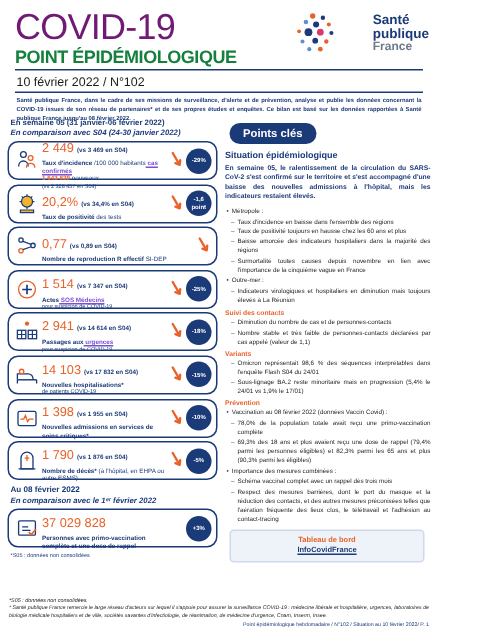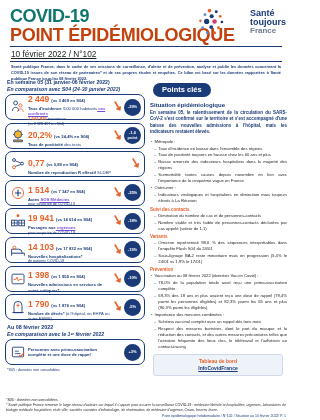--- a/index.html
+++ b/index.html
@@ -9,30 +9,30 @@
     font-family:"Liberation Sans","DejaVu Sans",sans-serif;
     color:#1d1d1b;
     overflow:hidden;
     position:relative;
   }
   .page{width:292px;height:420px;position:relative;box-sizing:border-box;}
 
   
   .header{padding:6px 8px 0 8px;position:relative;height:78px;box-sizing:border-box;}
   .title-covid{
-    font-size:18px;font-weight:700;color:#0f766e;line-height:0.95;
+    font-size:24px;font-weight:400;color:#701a75;line-height:0.95;
     letter-spacing:-0.5px;margin:2px 0 0 2px;
   }
   .title-point{
-    font-size:18px;font-weight:700;color:#c2410c;line-height:1.0;
+    font-size:12px;font-weight:700;color:#15803d;line-height:1.0;
     letter-spacing:-0.3px;margin:1px 0 0 2px;
   }
   .hdr-rule{border-bottom:1.2px solid #1b3a78;margin:2px 2px 0 2px;}
   .issue{
-    font-size:8.3px;color:#1d1d1b;margin:2px 0 0 3px;font-weight:400;text-decoration:underline;
+    font-size:8.3px;color:#1d1d1b;margin:2px 0 0 3px;font-weight:400;
   }
   .issue-rule{border-bottom:1.2px solid #1b3a78;margin:2px 2px 0 2px;}
   .intro{
     font-size:3.9px;line-height:1.55;color:#1b3a78;font-weight:700;
     margin:2px 3px 0 3px;text-align:justify;
   }
 
   
   .logo{position:absolute;right:6px;top:7px;display:flex;align-items:center;gap:19px;}
   .logo-mark{width:34px;height:30px;}
@@ -53,21 +53,21 @@
   .sub-cmp{font-size:5.2px;font-style:italic;font-weight:700;color:#1b3a78;margin:1px 0 2px 2px;}
 
   
   .kf{
     border:0.8px solid #1b3a78;border-radius:7px;
     display:flex;align-items:center;
     padding:2px 3px;margin-bottom:2.6px;position:relative;height:26px;box-sizing:border-box;
   }
   .kf-icon{width:18px;flex:0 0 18px;display:flex;align-items:center;justify-content:center;}
   .kf-body{flex:1 1 auto;min-width:0;padding-left:1px;}
-  .kf-val{font-size:8.5px;font-weight:700;color:#e8622a;line-height:1.05;display:inline;text-align:center;}
+  .kf-val{font-size:8.5px;font-weight:400;color:#e8622a;line-height:1.05;display:inline;text-align:center;}
   .kf-prev{font-size:4.2px;font-weight:700;color:#1b3a78;display:inline;margin-left:2px;}
   .kf-lbl{font-size:4.2px;font-weight:700;color:#1b3a78;line-height:1.3;}
   .kf-lbl .thin{font-weight:400;}
   .kf-sub{font-size:3.7px;color:#1b3a78;line-height:1.25;}
   .kf-link{color:#7a4fd6;text-decoration:underline;font-weight:700;}
   .kf-arrow{width:11px;flex:0 0 11px;display:flex;align-items:center;justify-content:center;}
   .kf-badge{
     width:17px;height:17px;border-radius:50%;background:#1b3a78;color:#fff;
     font-size:4px;font-weight:700;display:flex;flex-direction:column;
     align-items:center;justify-content:center;flex:0 0 17px;margin-left:1px;line-height:1.1;
@@ -123,21 +123,21 @@
         <circle cx="31" cy="25" r="4.0" fill="#d63b6e"></circle>
         <circle cx="44" cy="26" r="2.4" fill="#1b3a78"></circle>
         <circle cx="10" cy="36" r="2.4" fill="#5b8fd4"></circle>
         <circle cx="25" cy="35" r="3.4" fill="#1b3a78"></circle>
         <circle cx="38" cy="36" r="2.6" fill="#e8622a"></circle>
         <circle cx="18" cy="45" r="2.4" fill="#5b8fd4"></circle>
         <circle cx="31" cy="45" r="2.8" fill="#e8622a"></circle>
       </svg>
       <div class="logo-text">
         <span class="logo-l1">Santé</span>
-        <span class="logo-l2">toujours</span>
+        <span class="logo-l2">publique</span>
         <span class="logo-l3">France</span>
       </div>
     </div>
 
     <div class="title-covid">COVID-19</div>
     <div class="title-point">POINT ÉPIDÉMIOLOGIQUE</div>
     <div class="hdr-rule"></div>
     <div class="issue">10 février 2022 / N°102</div>
     <div class="issue-rule"></div>
     <div class="intro">Santé publique France, dans le cadre de ses missions de surveillance, d'alerte et de prévention, analyse et publie les données concernant la COVID-19 issues de son réseau de partenaires* et de ses propres études et enquêtes. Ce bilan est basé sur les données rapportées à Santé publique France jusqu'au 08 février 2022.</div>
@@ -231,21 +231,21 @@
           <div class="kf">
             <div class="kf-icon">
               <svg viewBox="0 0 20 20" width="16" height="16">
                 <circle cx="10" cy="3.5" r="1.8" fill="#e8622a"></circle>
                 <rect x="2" y="9" width="7" height="7" fill="none" stroke="#1b3a78" stroke-width="1.1"></rect>
                 <rect x="11" y="9" width="7" height="7" fill="none" stroke="#1b3a78" stroke-width="1.1"></rect>
                 <path d="M2 12.5h7M11 12.5h7M5.5 9v7M14.5 9v7" stroke="#1b3a78" stroke-width="1"></path>
               </svg>
             </div>
             <div class="kf-body">
-              <div><span class="kf-val">19 941</span><span class="kf-prev">(vs 14 614 en S04)</span></div>
+              <div><span class="kf-val">2 941</span><span class="kf-prev">(vs 14 614 en S04)</span></div>
               <div class="kf-lbl">Passages aux<span class="kf-link"> urgences</span></div>
               <div class="kf-sub">pour suspicion de COVID-19</div>
             </div>
             <div class="kf-arrow">
               <svg viewBox="0 0 14 20" width="10" height="16">
                 <path d="M3 3 L9.5 14 M9.5 14 L5.5 12.5 M9.5 14 L10 9.6" stroke="#e8622a" stroke-width="2.2" fill="none" stroke-linecap="round"></path>
               </svg>
             </div>
             <div class="kf-badge">-18%</div>
           </div>
@@ -314,20 +314,21 @@
       <div id="vacc-list">
           <div class="kf">
             <div class="kf-icon">
               <svg viewBox="0 0 20 20" width="16" height="16">
                 <rect x="3" y="4" width="14" height="12" rx="1" fill="none" stroke="#1b3a78" stroke-width="1.1"></rect>
                 <path d="M6 9h5M6 12h7" stroke="#1b3a78" stroke-width="1"></path>
                 <path d="M11.5 13.5l2 2 4-4.5" fill="none" stroke="#e8622a" stroke-width="1.4"></path>
               </svg>
             </div>
             <div class="kf-body">
+              <div><span class="kf-val">37 029 828</span></div>
               <div class="kf-lbl">Personnes avec primo-vaccination complète et une dose de rappel</div>
             </div>
             <div class="kf-arrow"></div>
             <div class="kf-badge">+3%</div>
           </div>
         </div>
 
       <div class="note">*S05 : données non consolidées</div>
     </div>
 

